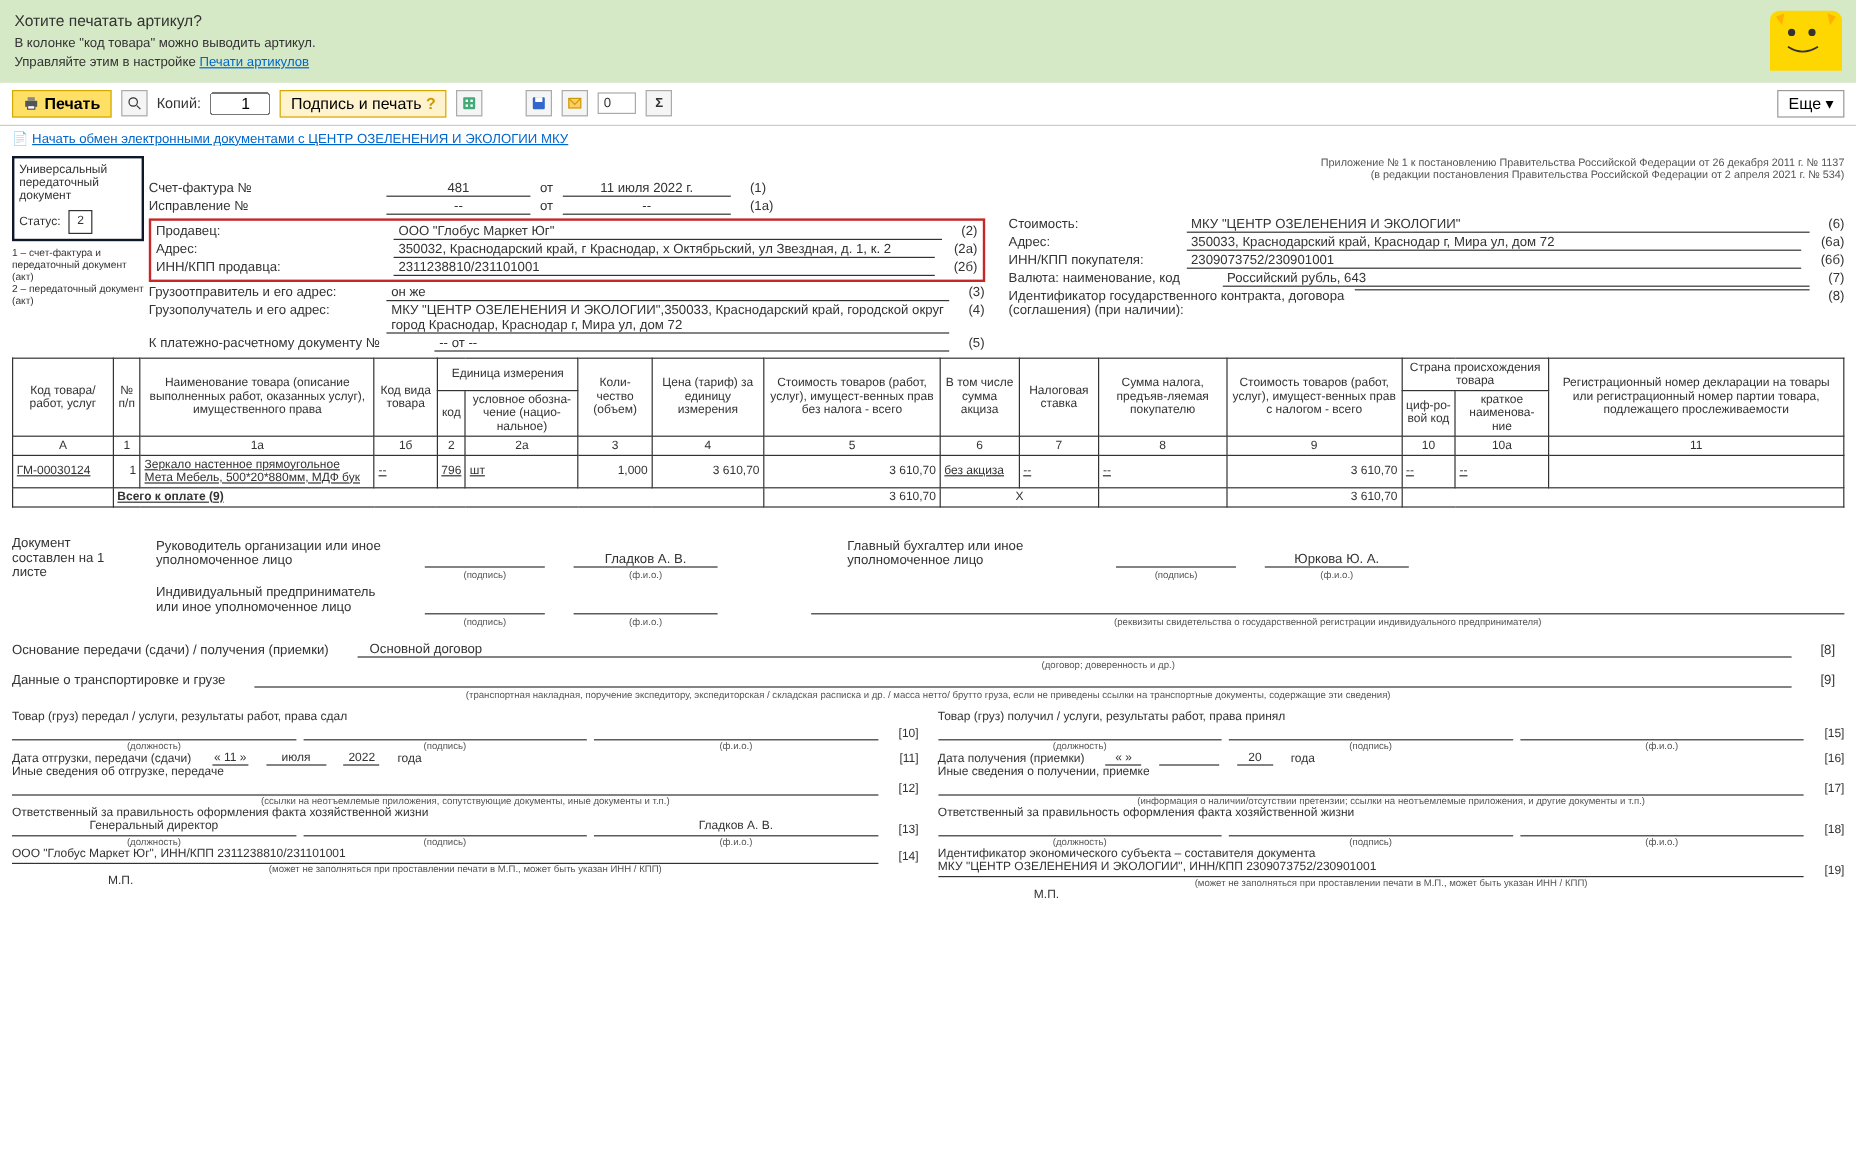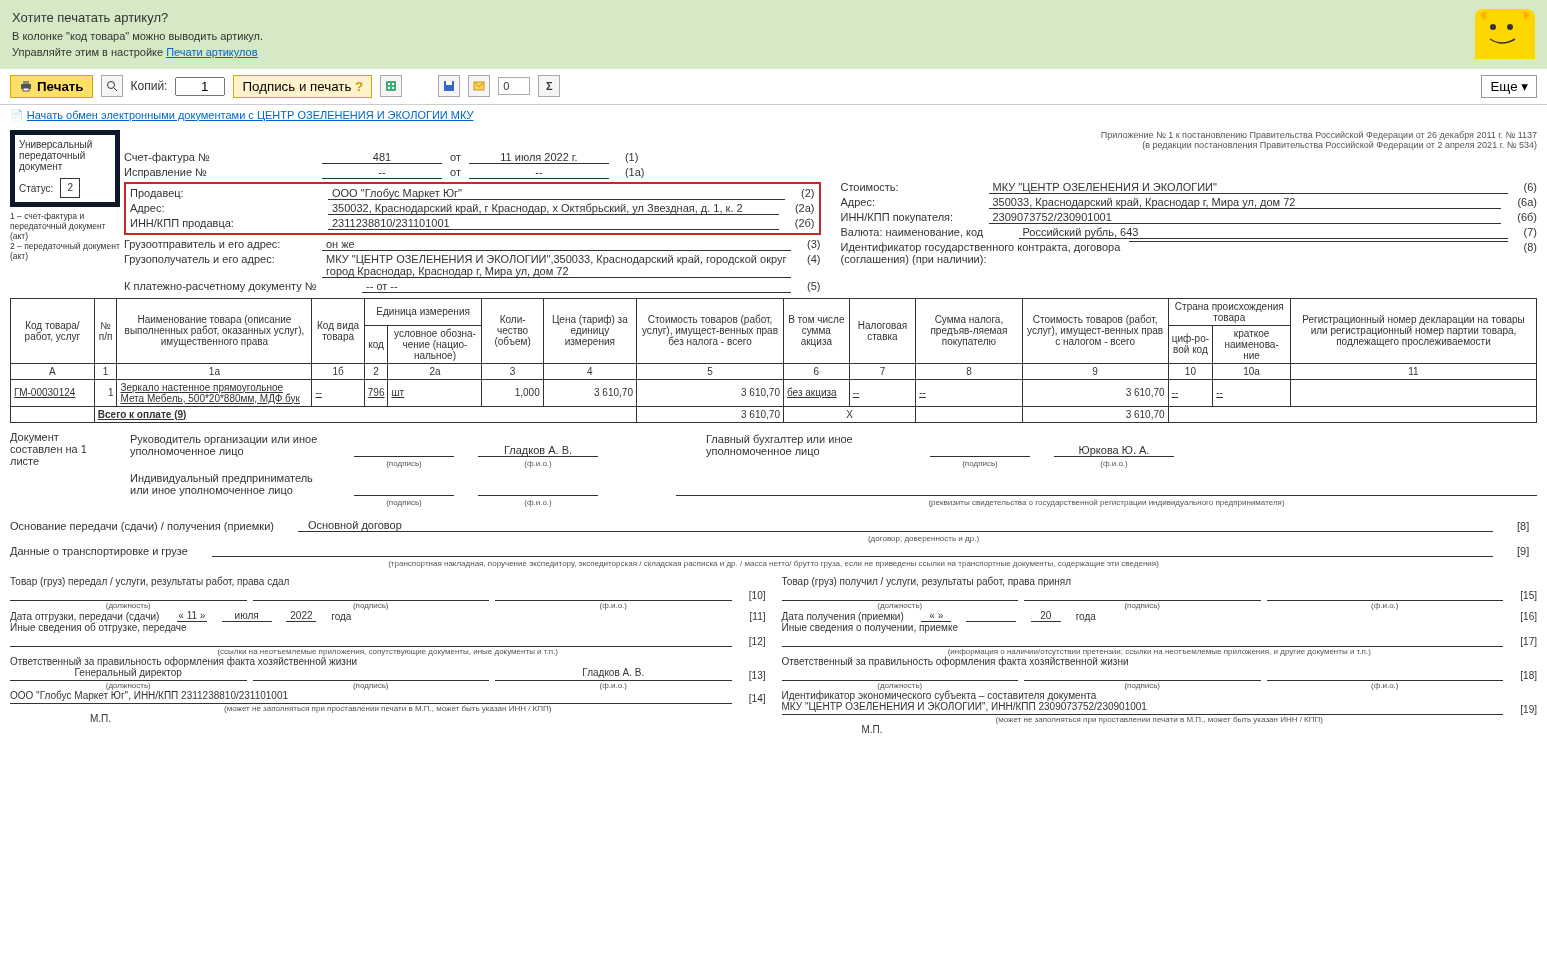--- a/index.html
+++ b/index.html
@@ -18,21 +18,21 @@
 .toolbar .label { font-size: 12px; }
 .btn-sign { background: #fff3cd; border: 1px solid #d4a800; padding: 3px 8px; cursor: pointer; }
 .btn-more { border: 1px solid #999; padding: 3px 8px; background: #fff; cursor: pointer; margin-left: auto; }
 .zero-box { border: 1px solid #aaa; padding: 2px 20px 2px 4px; }
 
 .edo-link { padding: 4px 10px; }
 .edo-link a { color: #0066cc; text-decoration: underline; font-size: 11px; }
 
 .doc { padding: 4px 10px; }
 .hdr-grid { display: grid; grid-template-columns: 110px 1fr; gap: 4px; margin-bottom: 4px; }
-.side-label { font-size: 10px; border: 5px solid #0f172a; padding: 4px; }
+.side-label { font-size: 10px; border: 2px solid #0f172a; padding: 4px; }
 .status-box { border: 1px solid #333; width: 20px; height: 20px; display: inline-flex; align-items: center; justify-content: center; margin-left: 4px; }
 
 .form-rows { font-size: 11px; }
 .form-row { display: flex; align-items: flex-start; gap: 8px; padding: 1px 0; }
 .form-row .lbl { width: 190px; flex-shrink: 0; }
 .form-row .val { border-bottom: 1px solid #333; min-width: 80px; padding: 0 4px; }
 .form-row .val-long { flex: 1; border-bottom: 1px solid #333; padding: 0 4px; }
 .form-row .code { margin-left: 8px; }
 
 .red-box { border: 2px solid #c62828; padding: 2px 4px; margin: 2px 0; }
@@ -41,21 +41,21 @@
 .two-col > div { flex: 1; }
 
 .right-note { text-align: right; font-size: 9px; color: #555; }
 
 table.items { width: 100%; border-collapse: collapse; margin-top: 4px; font-size: 10px; }
 table.items th, table.items td { border: 1px solid #333; padding: 2px 3px; text-align: center; vertical-align: middle; }
 table.items th { font-weight: normal; }
 table.items .left { text-align: left; text-decoration: underline; }
 table.items .right { text-align: right; }
 
-.sig-section { margin-top: 8px; font-size: 11px; }
+.sig-section { margin-top: 24px; font-size: 11px; }
 .sig-row { display: flex; align-items: flex-end; gap: 24px; padding: 2px 0; }
 .sig-line { border-bottom: 1px solid #333; min-width: 120px; text-align: center; padding: 0 6px; }
 .sig-sub { font-size: 8px; text-align: center; color: #555; }
 .sig-flex { flex: 1; border-bottom: 1px solid #333; }
 .bracket { width: 20px; }
 
 .lower-two { display: grid; grid-template-columns: 1fr 1fr; gap: 16px; margin-top: 8px; font-size: 10px; }
 .lower-two .block { }
 .lower-two .under-row { display: flex; align-items: flex-end; gap: 6px; }
 .lower-two .uline { border-bottom: 1px solid #333; flex: 1; text-align: center; min-height: 14px; }

